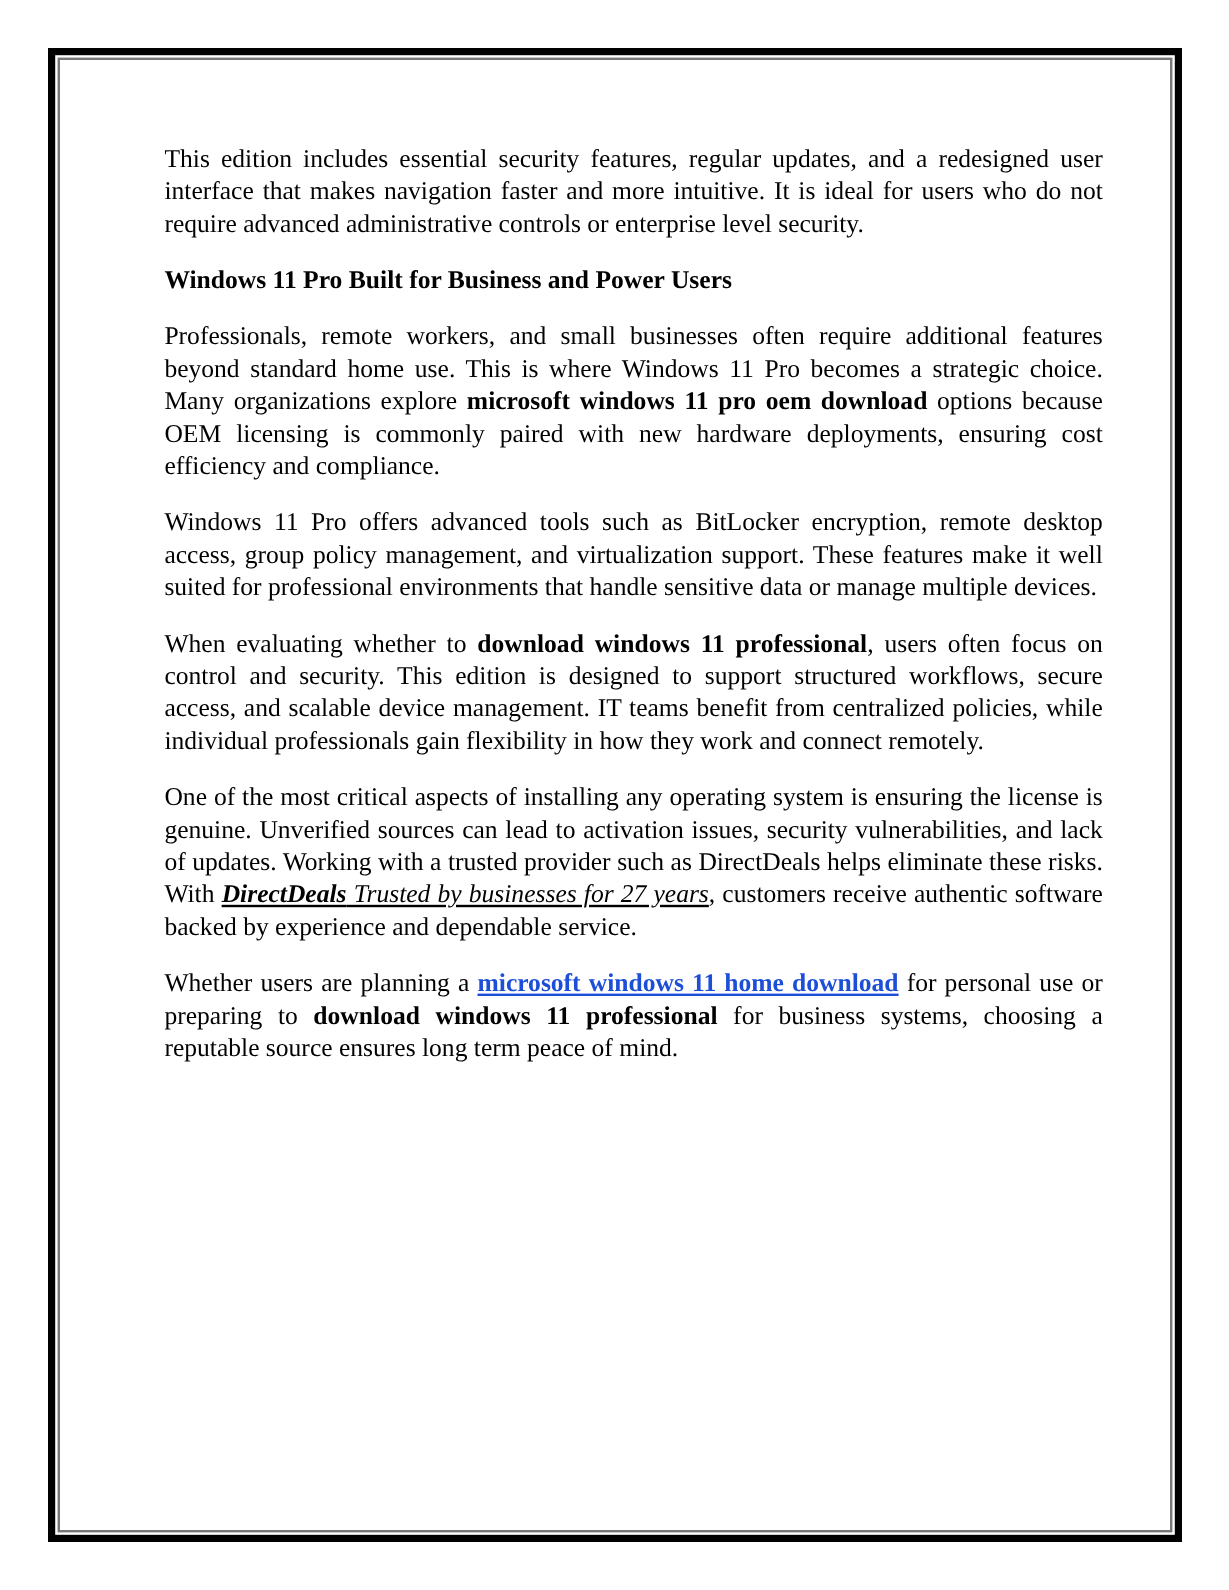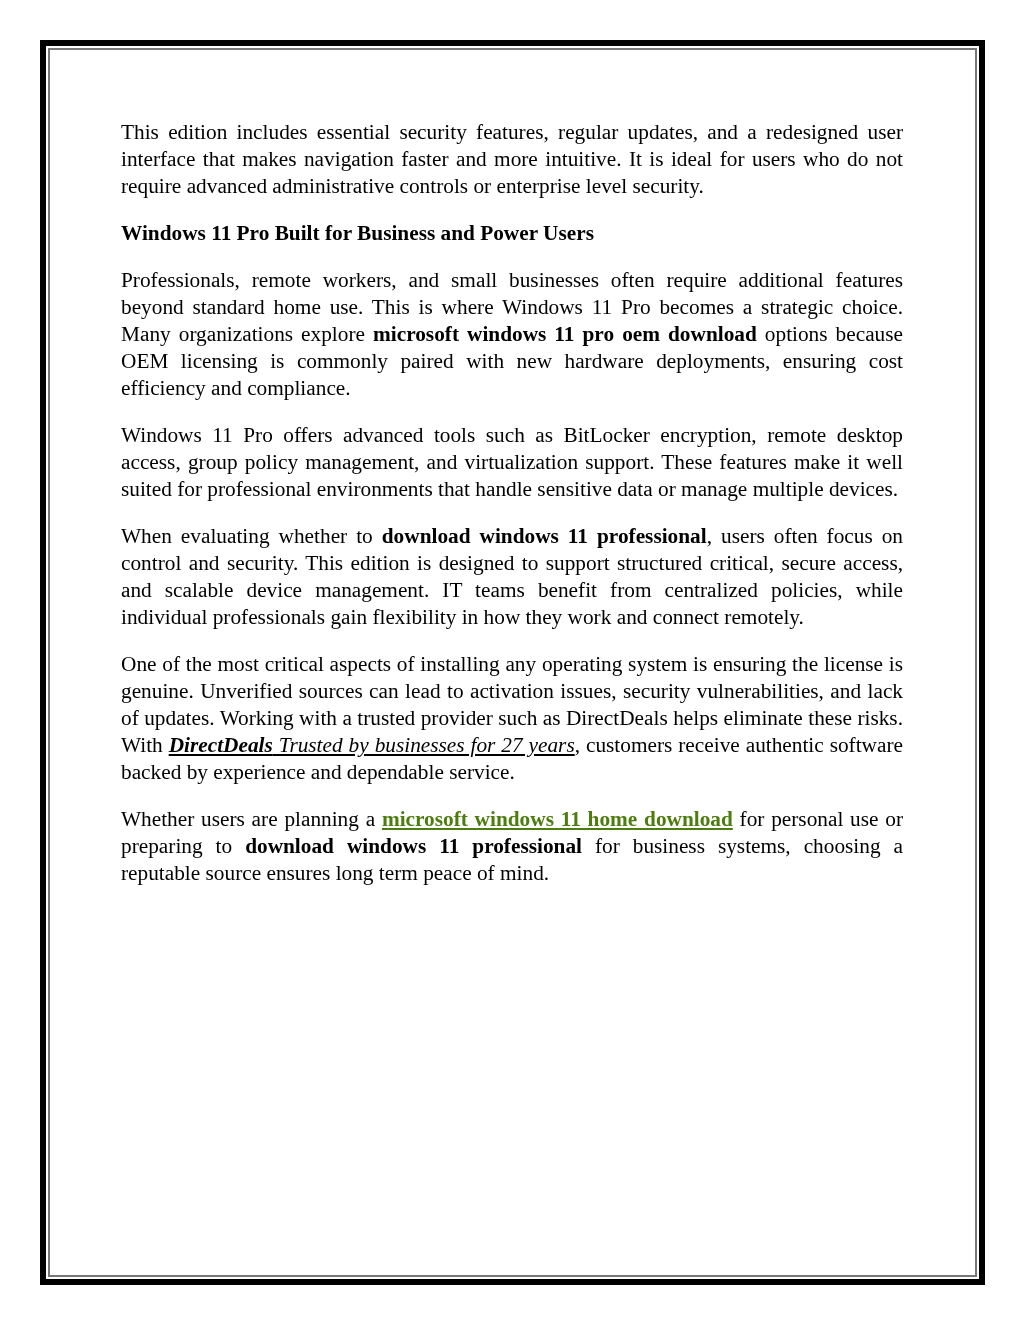--- a/index.html
+++ b/index.html
@@ -28,38 +28,38 @@
       position: absolute;
       left: 48px;
       top: 48px;
       width: 929px;
       height: 1229px;
       box-sizing: border-box;
       border: 2px solid #777777;
     }
     .content {
       position: absolute;
-      left: 121px;
+      left: 137px;
       top: 119px;
       width: 782px;
       font-size: 21.3px;
       line-height: 27px;
     }
     .content p {
       margin: 0 0 20px 0;
       text-align: justify;
     }
     .content h2 {
       font-size: 21.3px;
       font-weight: bold;
       margin: 12px 0 20px 0;
       line-height: 27px;
     }
     .content a {
-      color: #4d7c0f;
+      color: #1d4ed8;
       text-decoration: underline;
       font-weight: bold;
     }
     b { font-weight: bold; }
     i { font-style: italic; text-decoration: underline; }
   </style>
 </head>
 <body>
 
 <div class="page-border-outer"></div>
@@ -68,20 +68,20 @@
 <div class="content">
   <p><span>This edition includes essential security features, regular updates, and a redesigned user interface that makes navigation faster and more intuitive. It is ideal for users who do not require advanced administrative controls or enterprise level security.</span></p>
 
   <h2>Windows 11 Pro Built for Business and Power Users</h2>
 
   <p><span>Professionals, remote workers, and small businesses often require additional features beyond standard home use. This is where Windows 11 Pro becomes a strategic choice. Many organizations explore </span><b>microsoft windows 11 pro oem download</b><span> options because OEM licensing is commonly paired with new hardware deployments, ensuring cost efficiency and compliance.</span></p>
 
   <p><span>Windows 11 Pro offers advanced tools such as BitLocker encryption, remote desktop access, group policy management, and virtualization support. These features make it well suited for professional environments that handle sensitive data or manage multiple devices.</span></p>
 
 
-  <p><span>When evaluating whether to </span><b>download windows 11 professional</b><span>, users often focus on control and security. This edition is designed to support structured critical, secure access, and scalable device management. IT teams benefit from centralized policies, while individual professionals gain flexibility in how they work and connect remotely.</span></p>
+  <p><span>When evaluating whether to </span><b>download windows 11 professional</b><span>, users often focus on control and security. This edition is designed to support structured workflows, secure access, and scalable device management. IT teams benefit from centralized policies, while individual professionals gain flexibility in how they work and connect remotely.</span></p>
 
 
 
   <p><span>One of the most critical aspects of installing any operating system is ensuring the license is genuine. Unverified sources can lead to activation issues, security vulnerabilities, and lack of updates. Working with a trusted provider such as DirectDeals helps eliminate these risks. With </span><b><i>DirectDeals</i></b><i> Trusted by businesses for 27 years</i><span>, customers receive authentic software backed by experience and dependable service.</span></p>
 
   <p><span>Whether users are planning a </span><a href="#">microsoft windows 11 home download</a><span> for personal use or preparing to </span><b>download windows 11 professional</b><span> for business systems, choosing a reputable source ensures long term peace of mind.</span></p>
 </div>
 
 </body></html>

